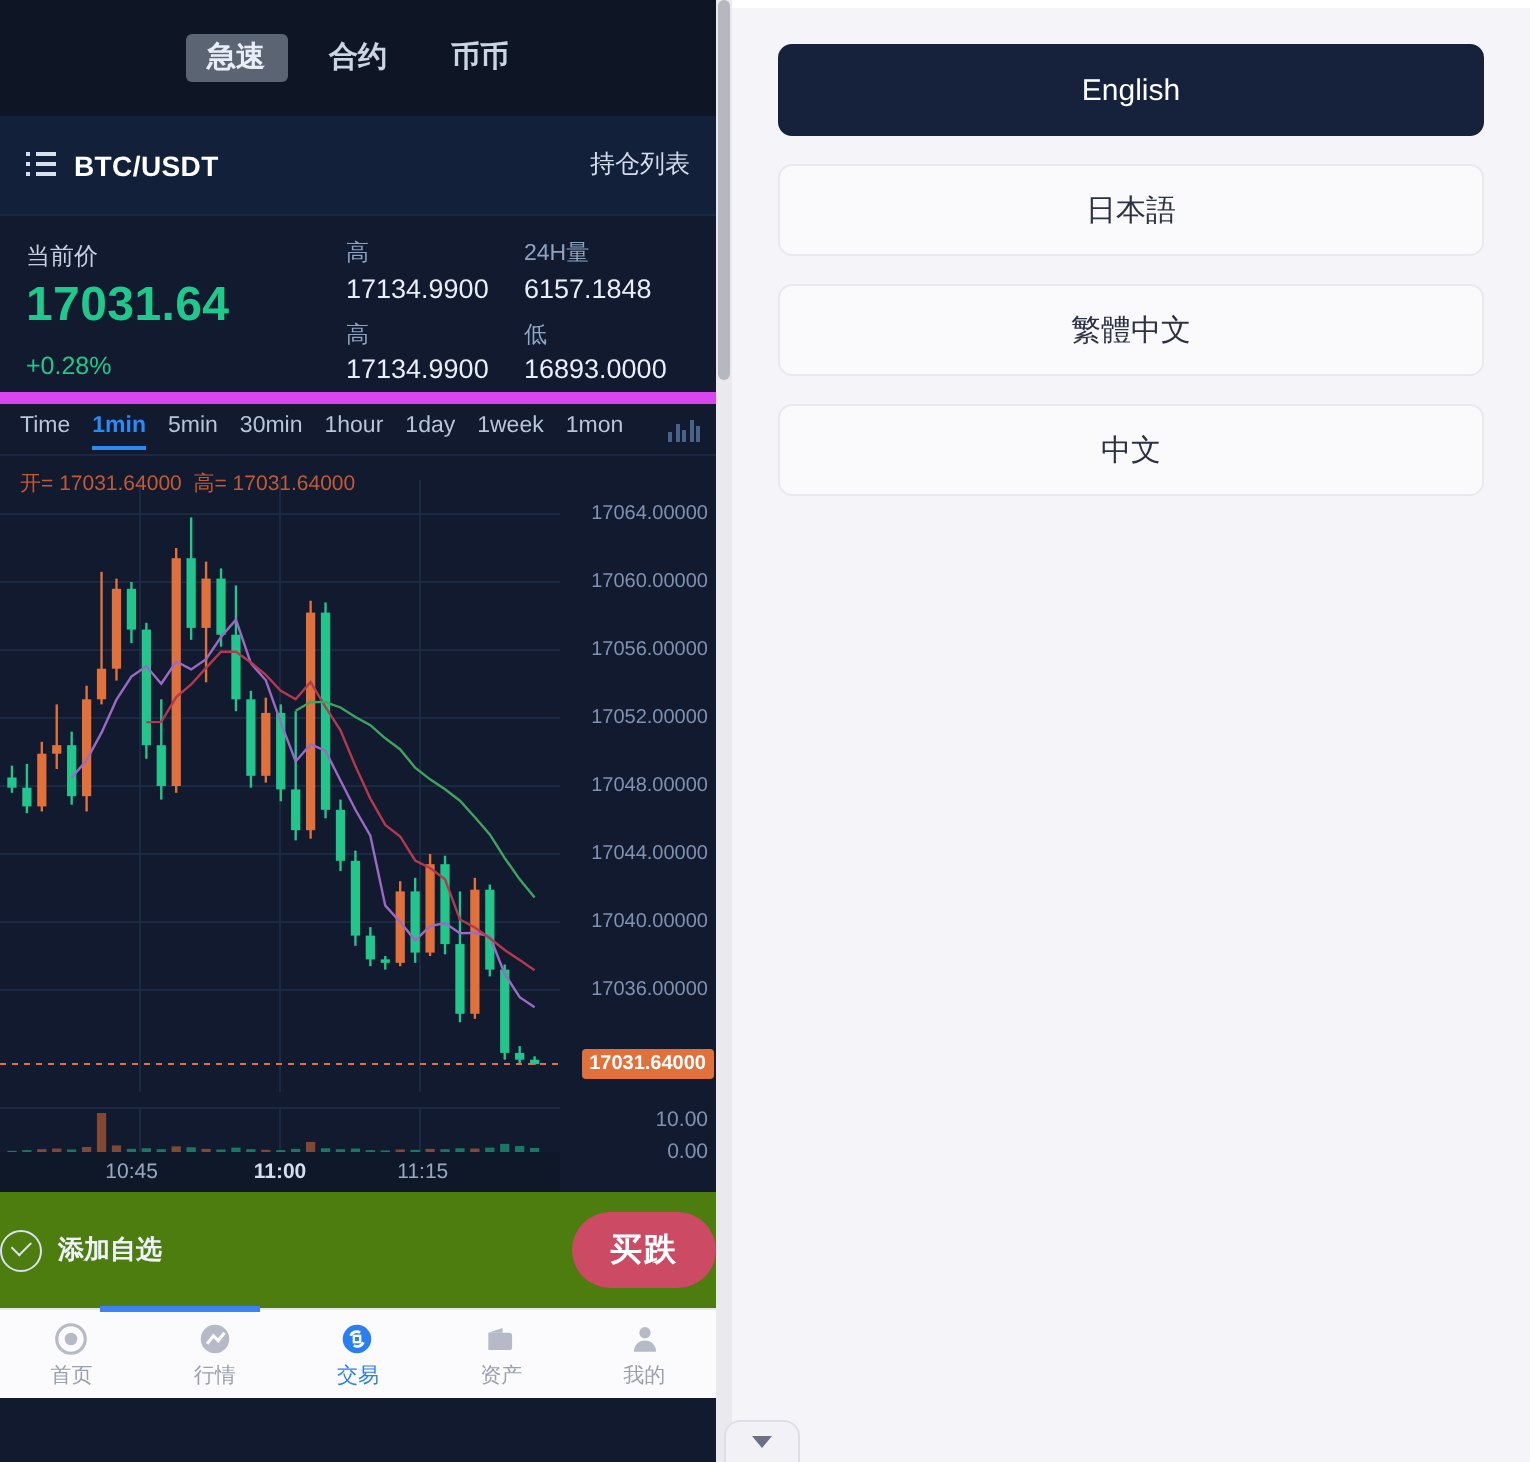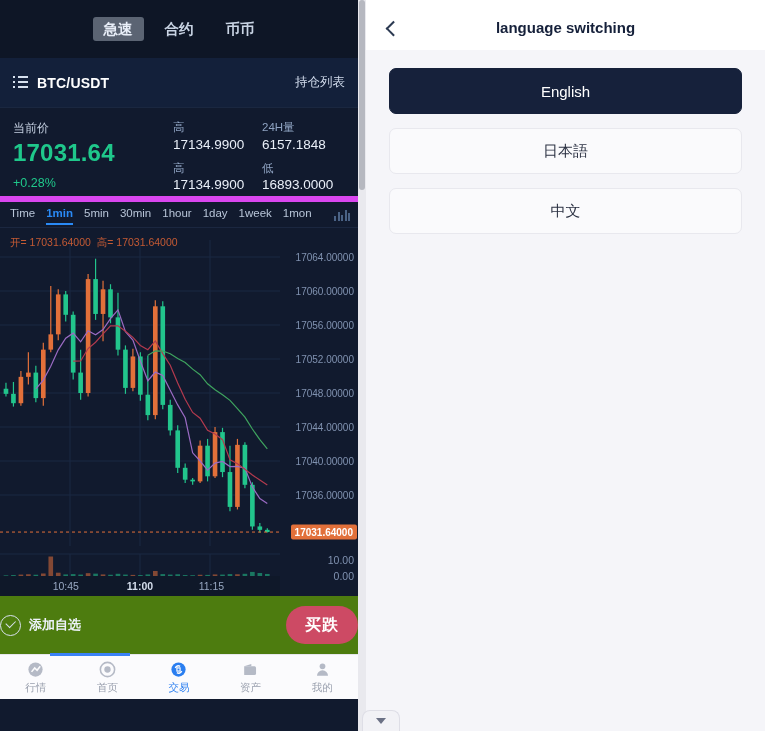--- a/index.html
+++ b/index.html
@@ -451,31 +451,31 @@
           <span class="txt">添加自选</span>
         </div>
         <div class="btns">
           <button class="btn-trade btn-down">买跌</button>
         </div>
       </div>
 
       <div class="botnav" id="botnav">
           <div class="nav-item">
             <svg viewBox="0 0 24 24" class="nav-ico">
+              <circle cx="12" cy="12" r="9" fill="none" stroke="currentColor" stroke-width="2"></circle>
+              <circle cx="12" cy="12" r="4" fill="currentColor"></circle>
+            </svg>
+            <span class="lbl">首页</span>
+          </div>
+          <div class="nav-item">
+            <svg viewBox="0 0 24 24" class="nav-ico">
               <circle cx="12" cy="12" r="9" fill="currentColor"></circle>
               <polyline points="7,15 11,10 14,13 18,8" fill="none" stroke="#fbfbfd" stroke-width="2"></polyline>
             </svg>
             <span class="lbl">行情</span>
-          </div>
-          <div class="nav-item">
-            <svg viewBox="0 0 24 24" class="nav-ico">
-              <circle cx="12" cy="12" r="9" fill="none" stroke="currentColor" stroke-width="2"></circle>
-              <circle cx="12" cy="12" r="4" fill="currentColor"></circle>
-            </svg>
-            <span class="lbl">首页</span>
           </div>
           <div class="nav-item active">
             <svg viewBox="0 0 24 24" class="nav-ico">
               <circle cx="12" cy="12" r="9" fill="currentColor"></circle>
               <path d="M8 10a4 4 0 016-2M16 14a4 4 0 01-6 2" fill="none" stroke="#fbfbfd" stroke-width="1.8"></path>
               <rect x="10" y="10" width="4" height="4" fill="none" stroke="#fbfbfd" stroke-width="1.5"></rect>
             </svg>
             <span class="lbl">交易</span>
           </div>
           <div class="nav-item">
@@ -495,27 +495,24 @@
         </div>
     </div>
 
     <div class="phone-scroll">
         <div class="thumb"></div>
       </div>
   </div>
 
   <div class="langpanel">
     <div class="lang-gap"></div>
-    <div class="lang-header">
-      <span class="back-chevron"></span>
-      <span class="lang-title">language switching</span>
-    </div>
     <div class="lang-list" id="langlist">
         <div class="lang-btn selected">English</div>
         <div class="lang-btn">日本語</div>
+        <div class="lang-btn">繁體中文</div>
         <div class="lang-btn">中文</div>
       </div>
   </div>
 
   <div class="dropwidget">
     <span class="chev"></span>
   </div>
 
 </div>
 

